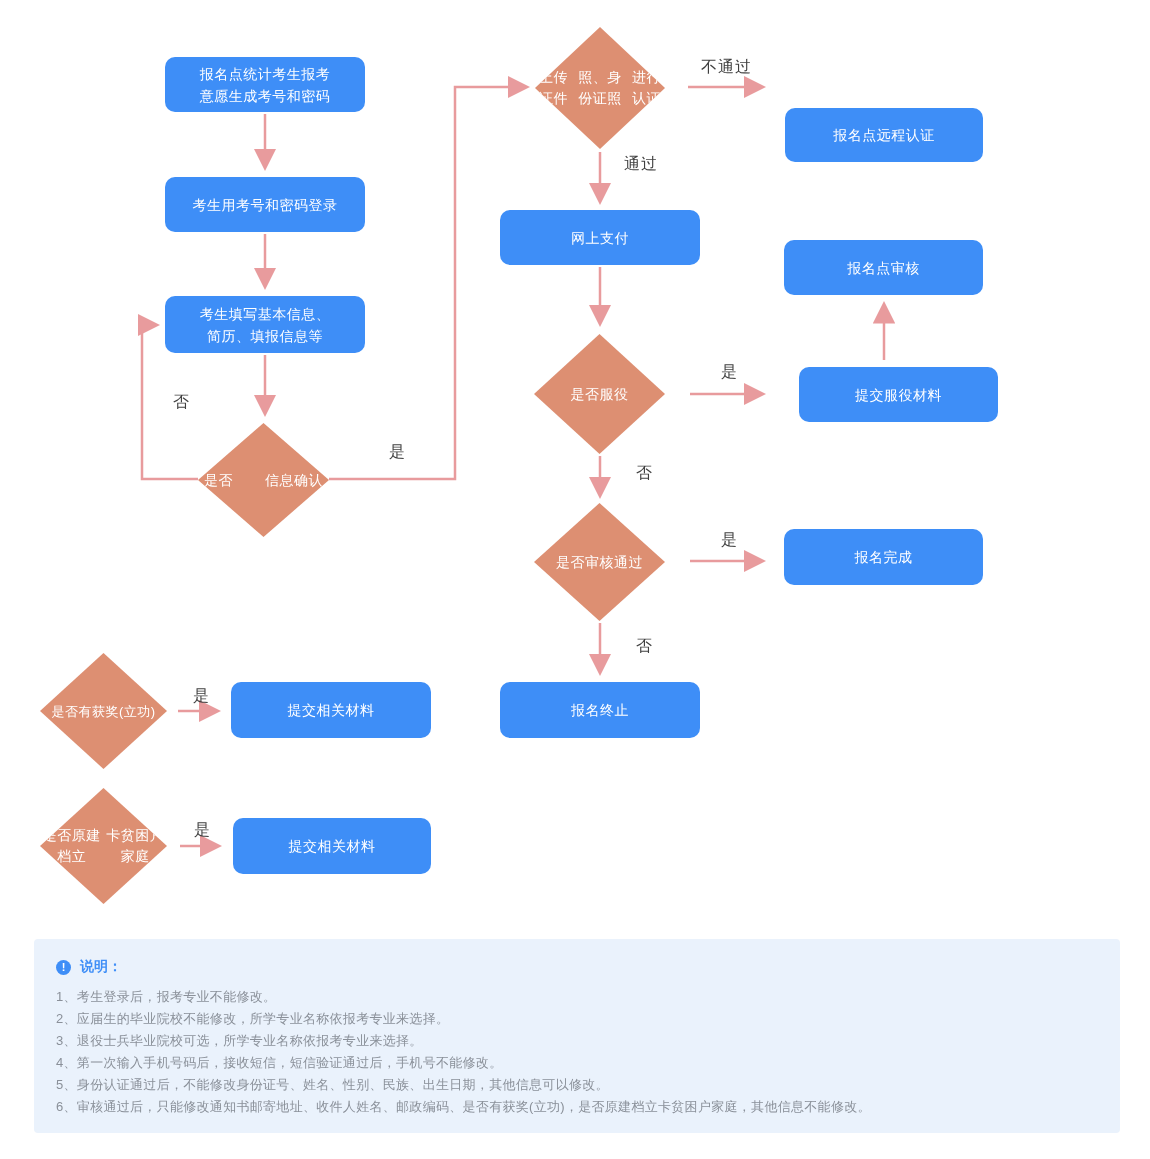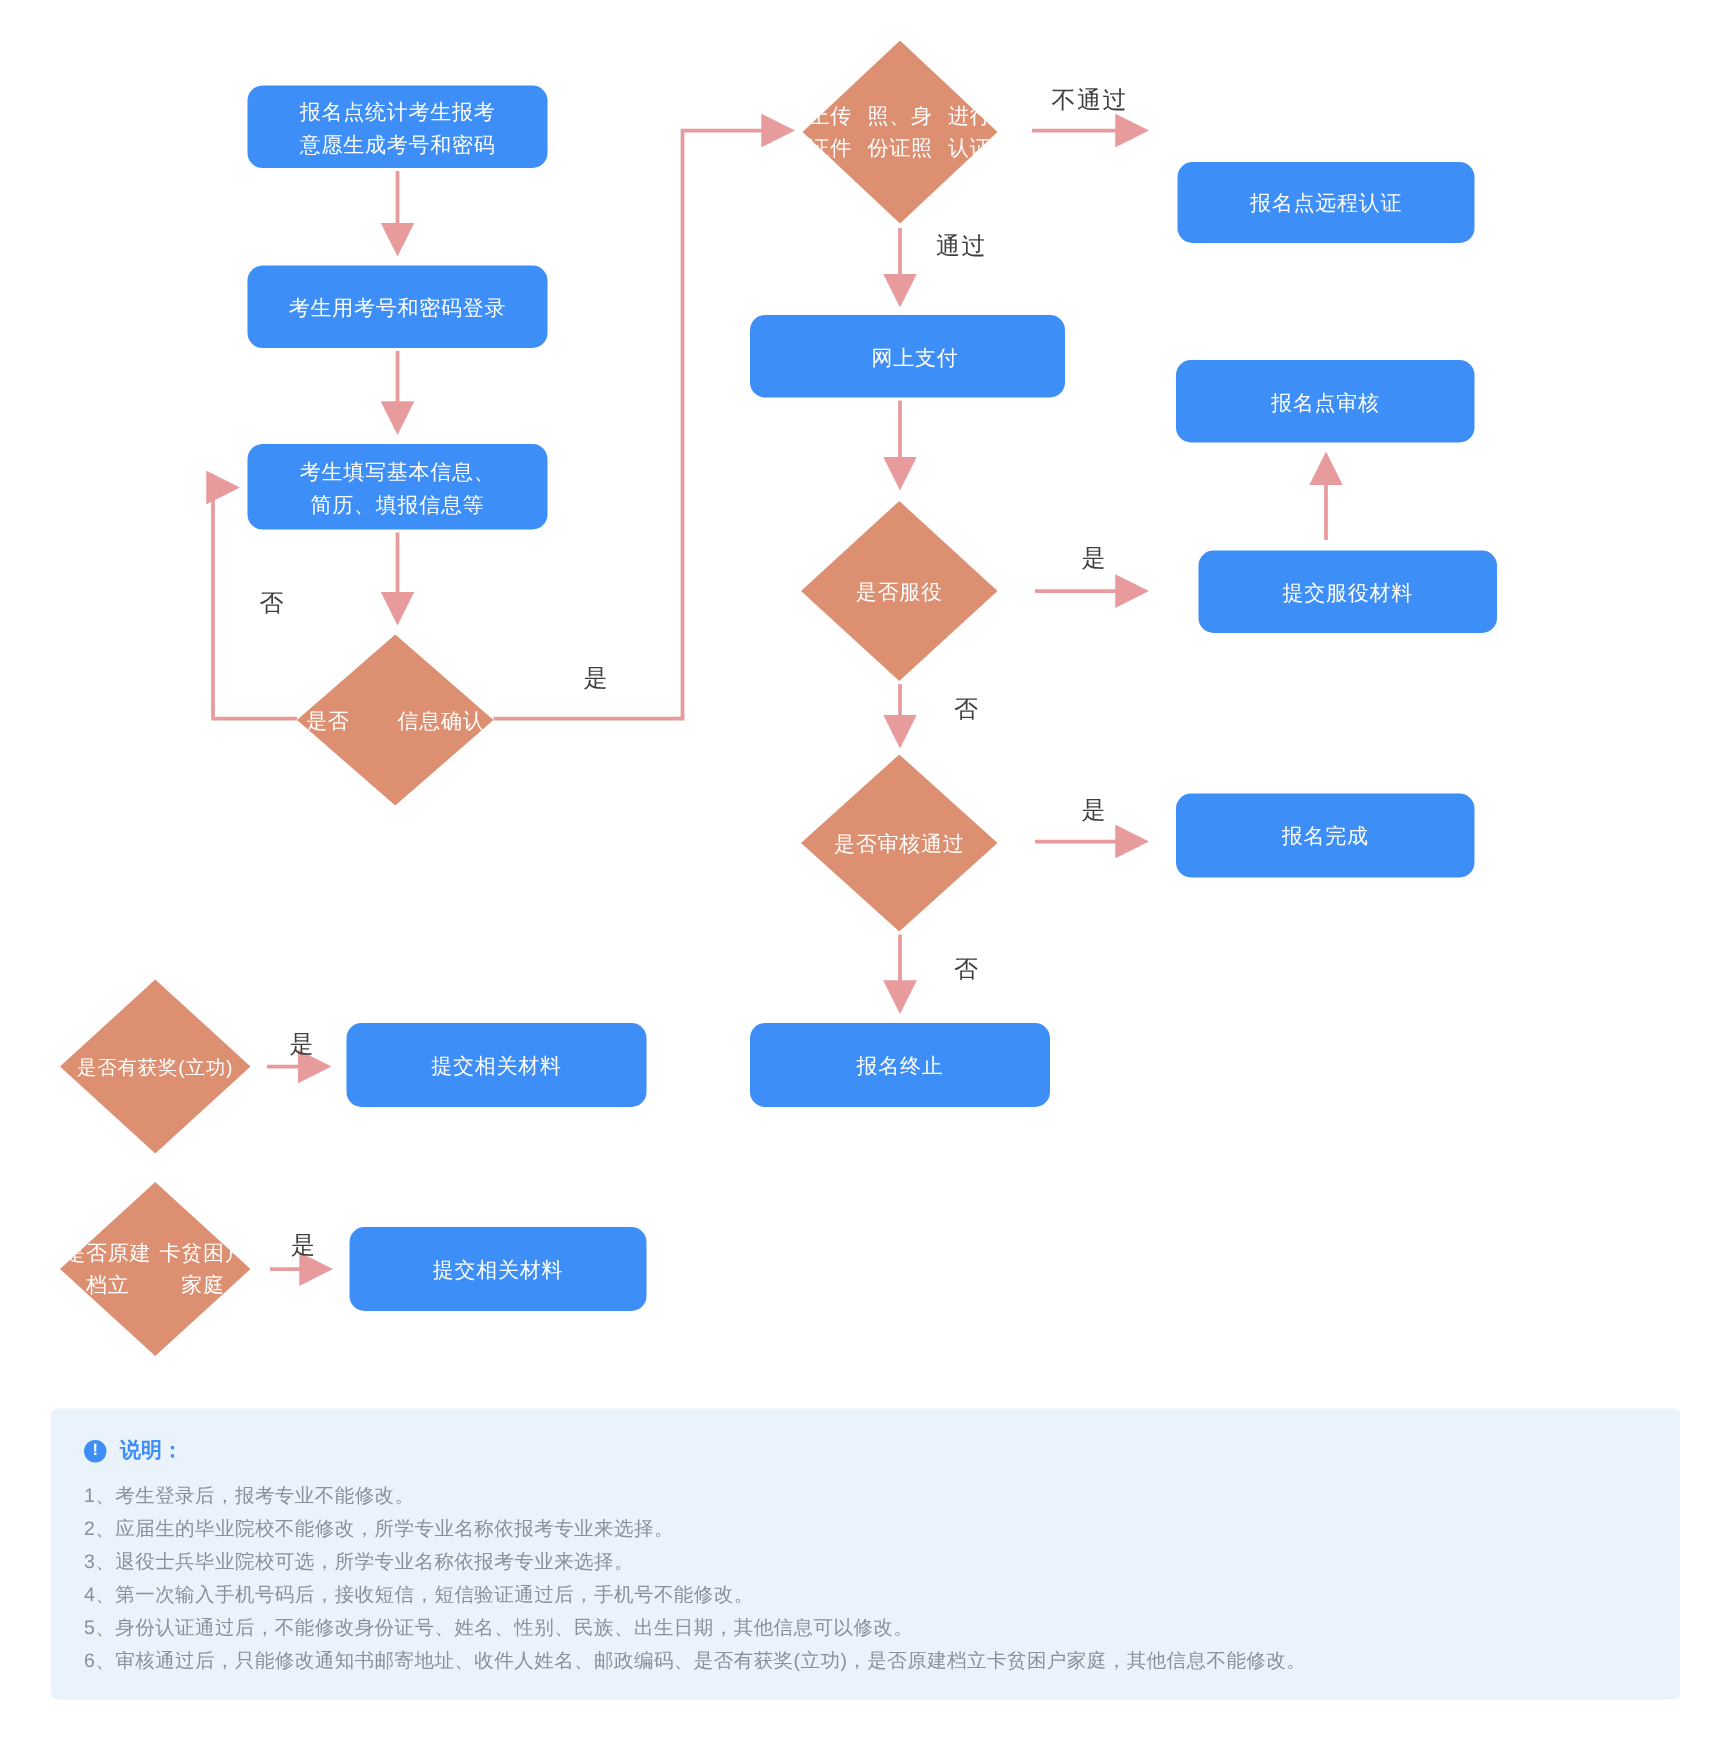--- a/index.html
+++ b/index.html
@@ -25,21 +25,21 @@
     flex-direction: column;
     align-items: center;
     justify-content: center;
     text-align: center;
     letter-spacing: 0.5px;
   }
   #b1  { left: 165px; top: 57px;  width: 200px; height: 55px; }
   #b2  { left: 165px; top: 177px; width: 200px; height: 55px; }
   #b3  { left: 165px; top: 296px; width: 200px; height: 57px; }
   #b4  { left: 785px; top: 60px;  width: 198px; height: 54px; margin-top: 48px; }
-  #b5  { left: 500px; top: 210px; width: 200px; height: 55px; padding-left: 10px; }
+  #b5  { left: 500px; top: 210px; width: 200px; height: 55px; }
   #b6  { left: 784px; top: 240px; width: 199px; height: 55px; }
   #b7  { left: 784px; top: 367px; width: 199px; height: 55px; margin-left: 15px; }
   #b8  { left: 784px; top: 529px; width: 199px; height: 56px; }
   #b9  { left: 500px; top: 682px; width: 200px; height: 56px; }
   #b10 { left: 231px; top: 682px; width: 200px; height: 56px; }
   #b11 { left: 233px; top: 818px; width: 198px; height: 56px; }
 
   
   .diamond {
     position: absolute;

